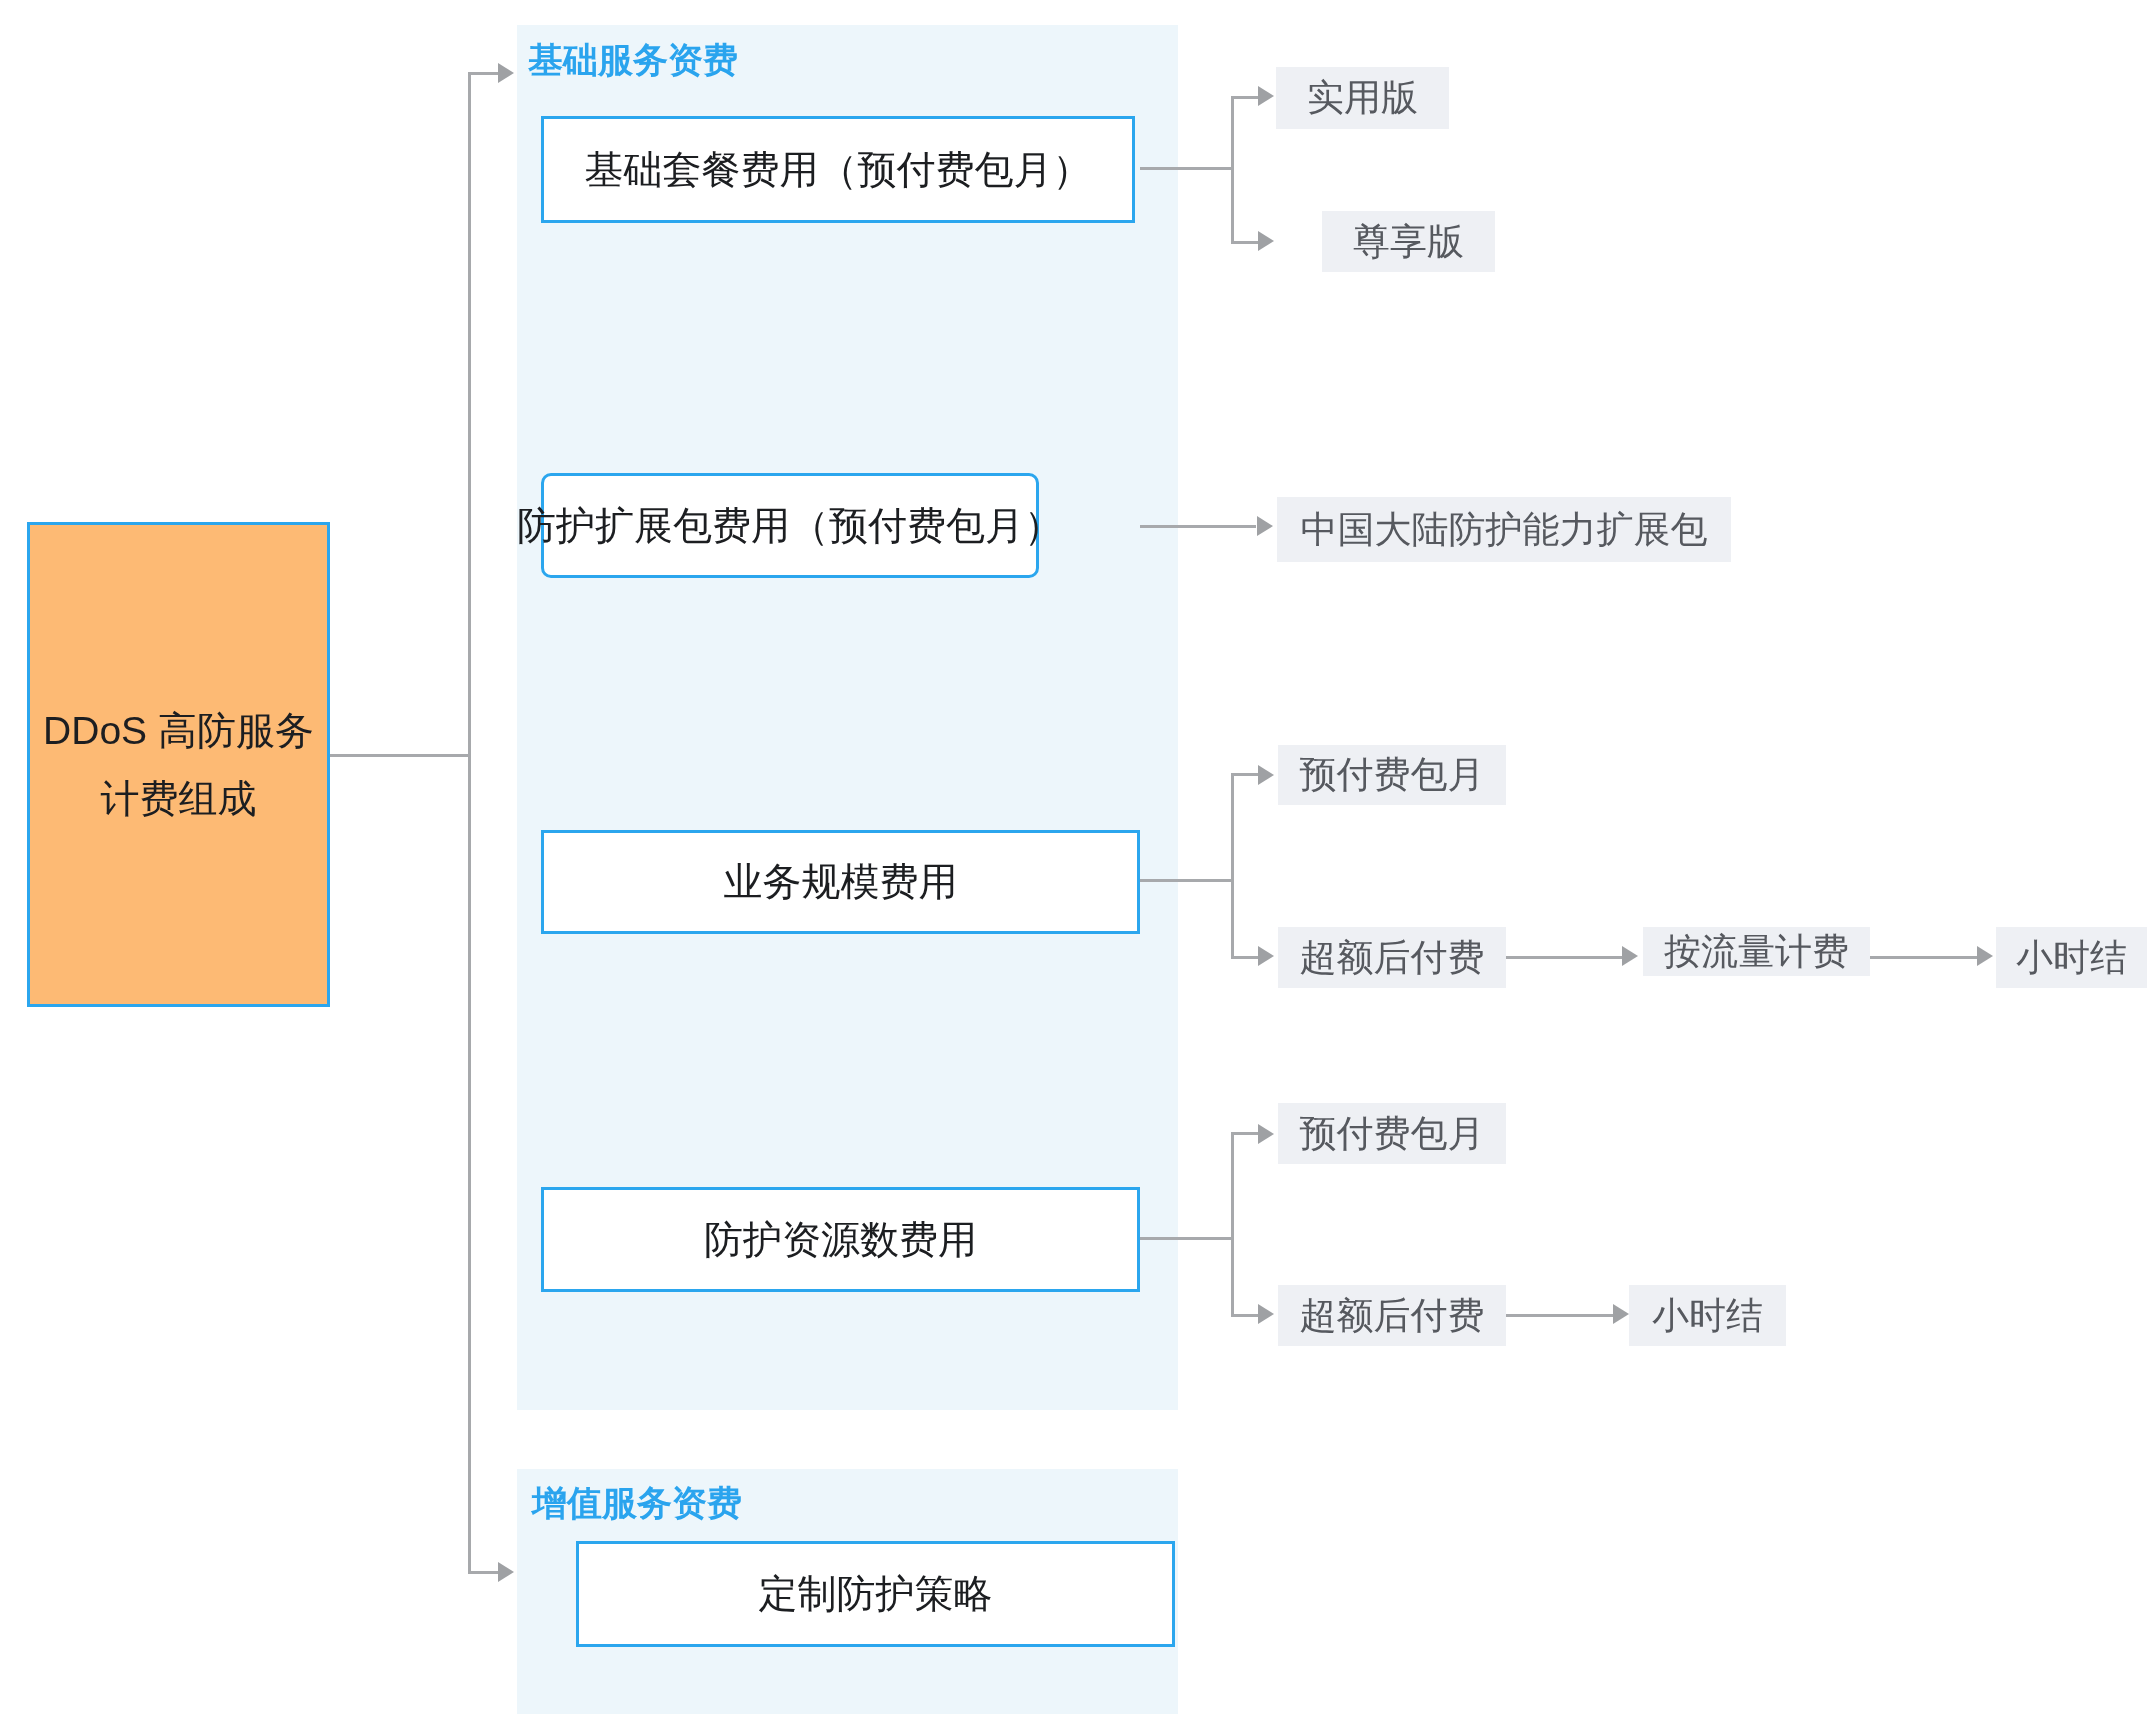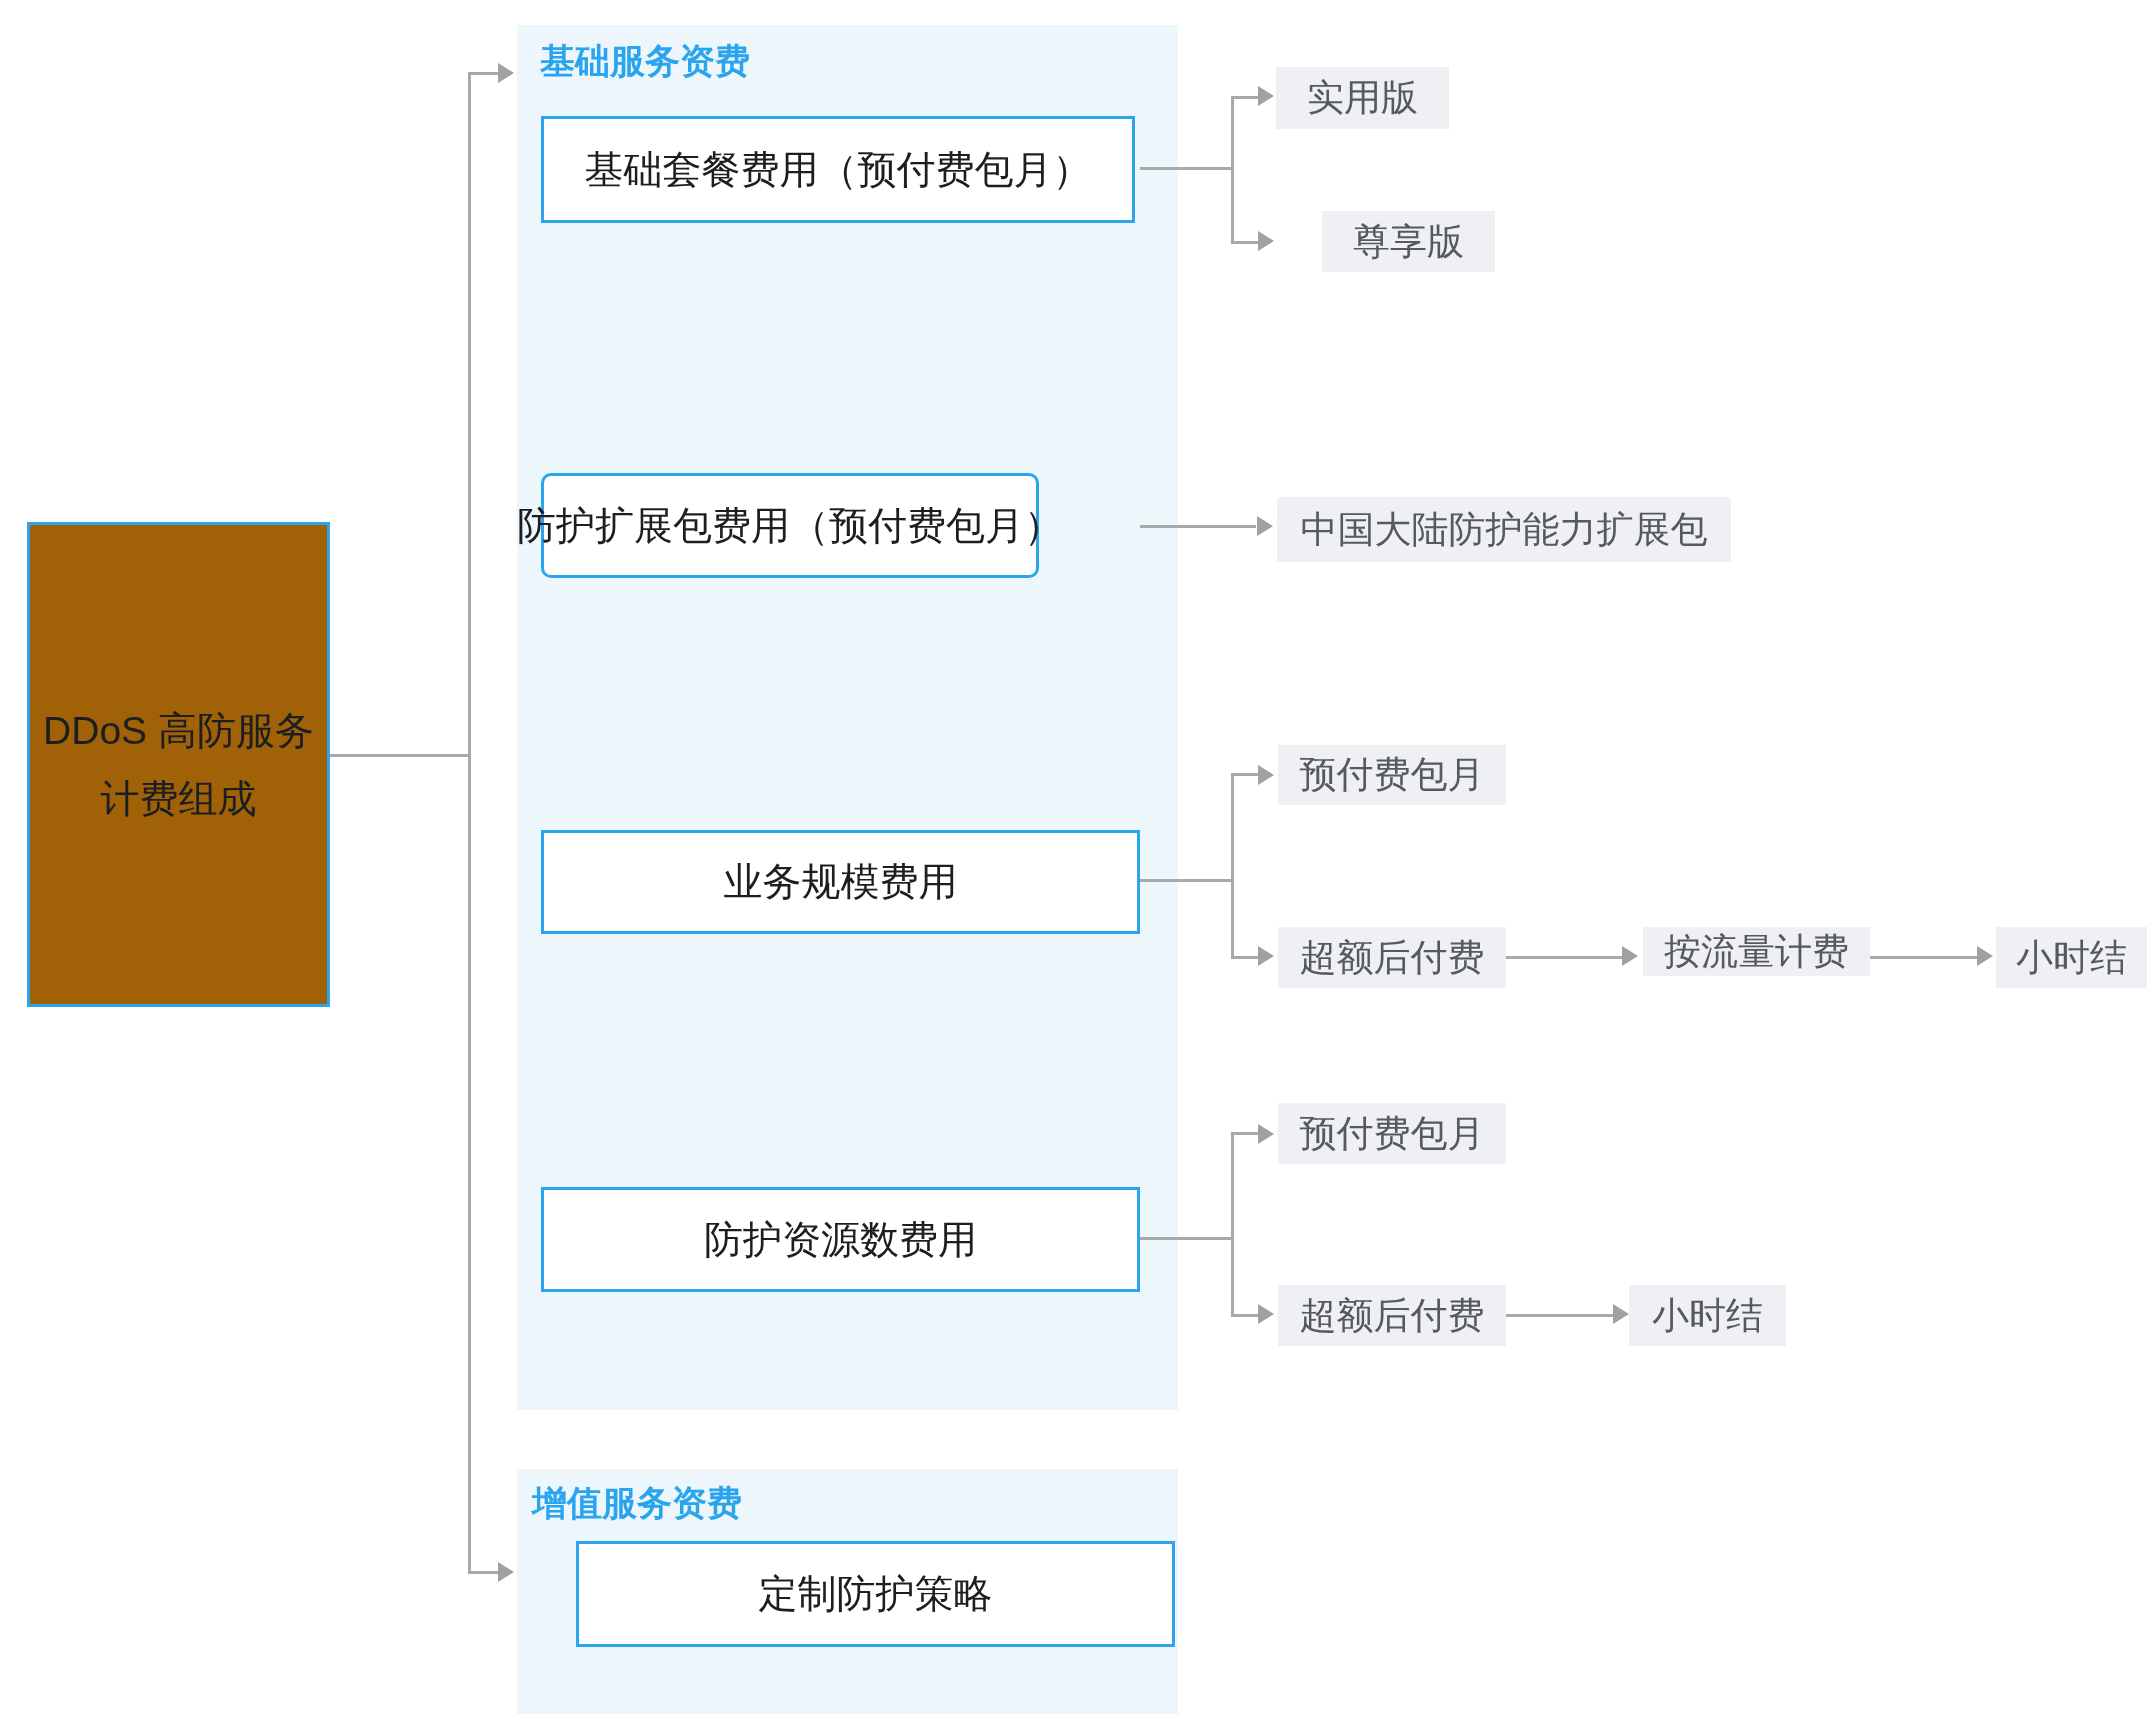--- a/index.html
+++ b/index.html
@@ -12,21 +12,21 @@
     position:absolute;color:#2aa4ee;font-size:35px;font-weight:bold;
     line-height:43px;white-space:nowrap;
   }
   .node{
     position:absolute;background:#ffffff;border:3.9px solid #2ba6ee;
     display:flex;align-items:center;justify-content:center;
     font-size:39px;color:#1c1e21;white-space:nowrap;box-sizing:border-box;
   }
   .rootnode{
     position:absolute;left:27px;top:522px;width:303px;height:485px;
-    background:#a16207;border:3.9px solid #2ba6ee;box-sizing:border-box;
+    background:#fdba74;border:3.9px solid #2ba6ee;box-sizing:border-box;
     display:flex;flex-direction:column;align-items:center;justify-content:center;
     font-size:39px;color:#1c1e21;line-height:68px;
   }
   .chip{
     position:absolute;background:#eef0f4;color:#56595f;font-size:37px;
     display:flex;align-items:center;justify-content:center;white-space:nowrap;
     box-sizing:border-box;
   }
   .line{position:absolute;background:#a7a9ac;}
   .head{
@@ -34,21 +34,21 @@
     border-top:10.7px solid transparent;border-bottom:10.7px solid transparent;
     border-left:16.5px solid #9fa1a4;
   }
 </style>
 </head>
 <body>
 
 <div class="panel" style="left:517px;top:25px;width:661px;height:1385px;"></div>
 <div class="panel" style="left:517px;top:1469px;width:661px;height:245px;"></div>
 
-<div class="panel-title" style="left:540px;top:39px;">基础服务资费</div>
+<div class="panel-title" style="left:528px;top:39px;font-family:Liberation Serif, serif;">基础服务资费</div>
 <div class="panel-title" style="left:532px;top:1481px;">增值服务资费</div>
 
 <div class="rootnode">
   <div>DDoS 高防服务</div>
   <div>计费组成</div>
 </div>
 
 <div class="line" style="left:330px;top:754px;width:139px;height:2.9px;"></div>
 <div class="line" style="left:468px;top:72px;width:2.9px;height:1502px;"></div>
 <div class="line" style="left:468px;top:72px;width:30px;height:2.9px;"></div>

